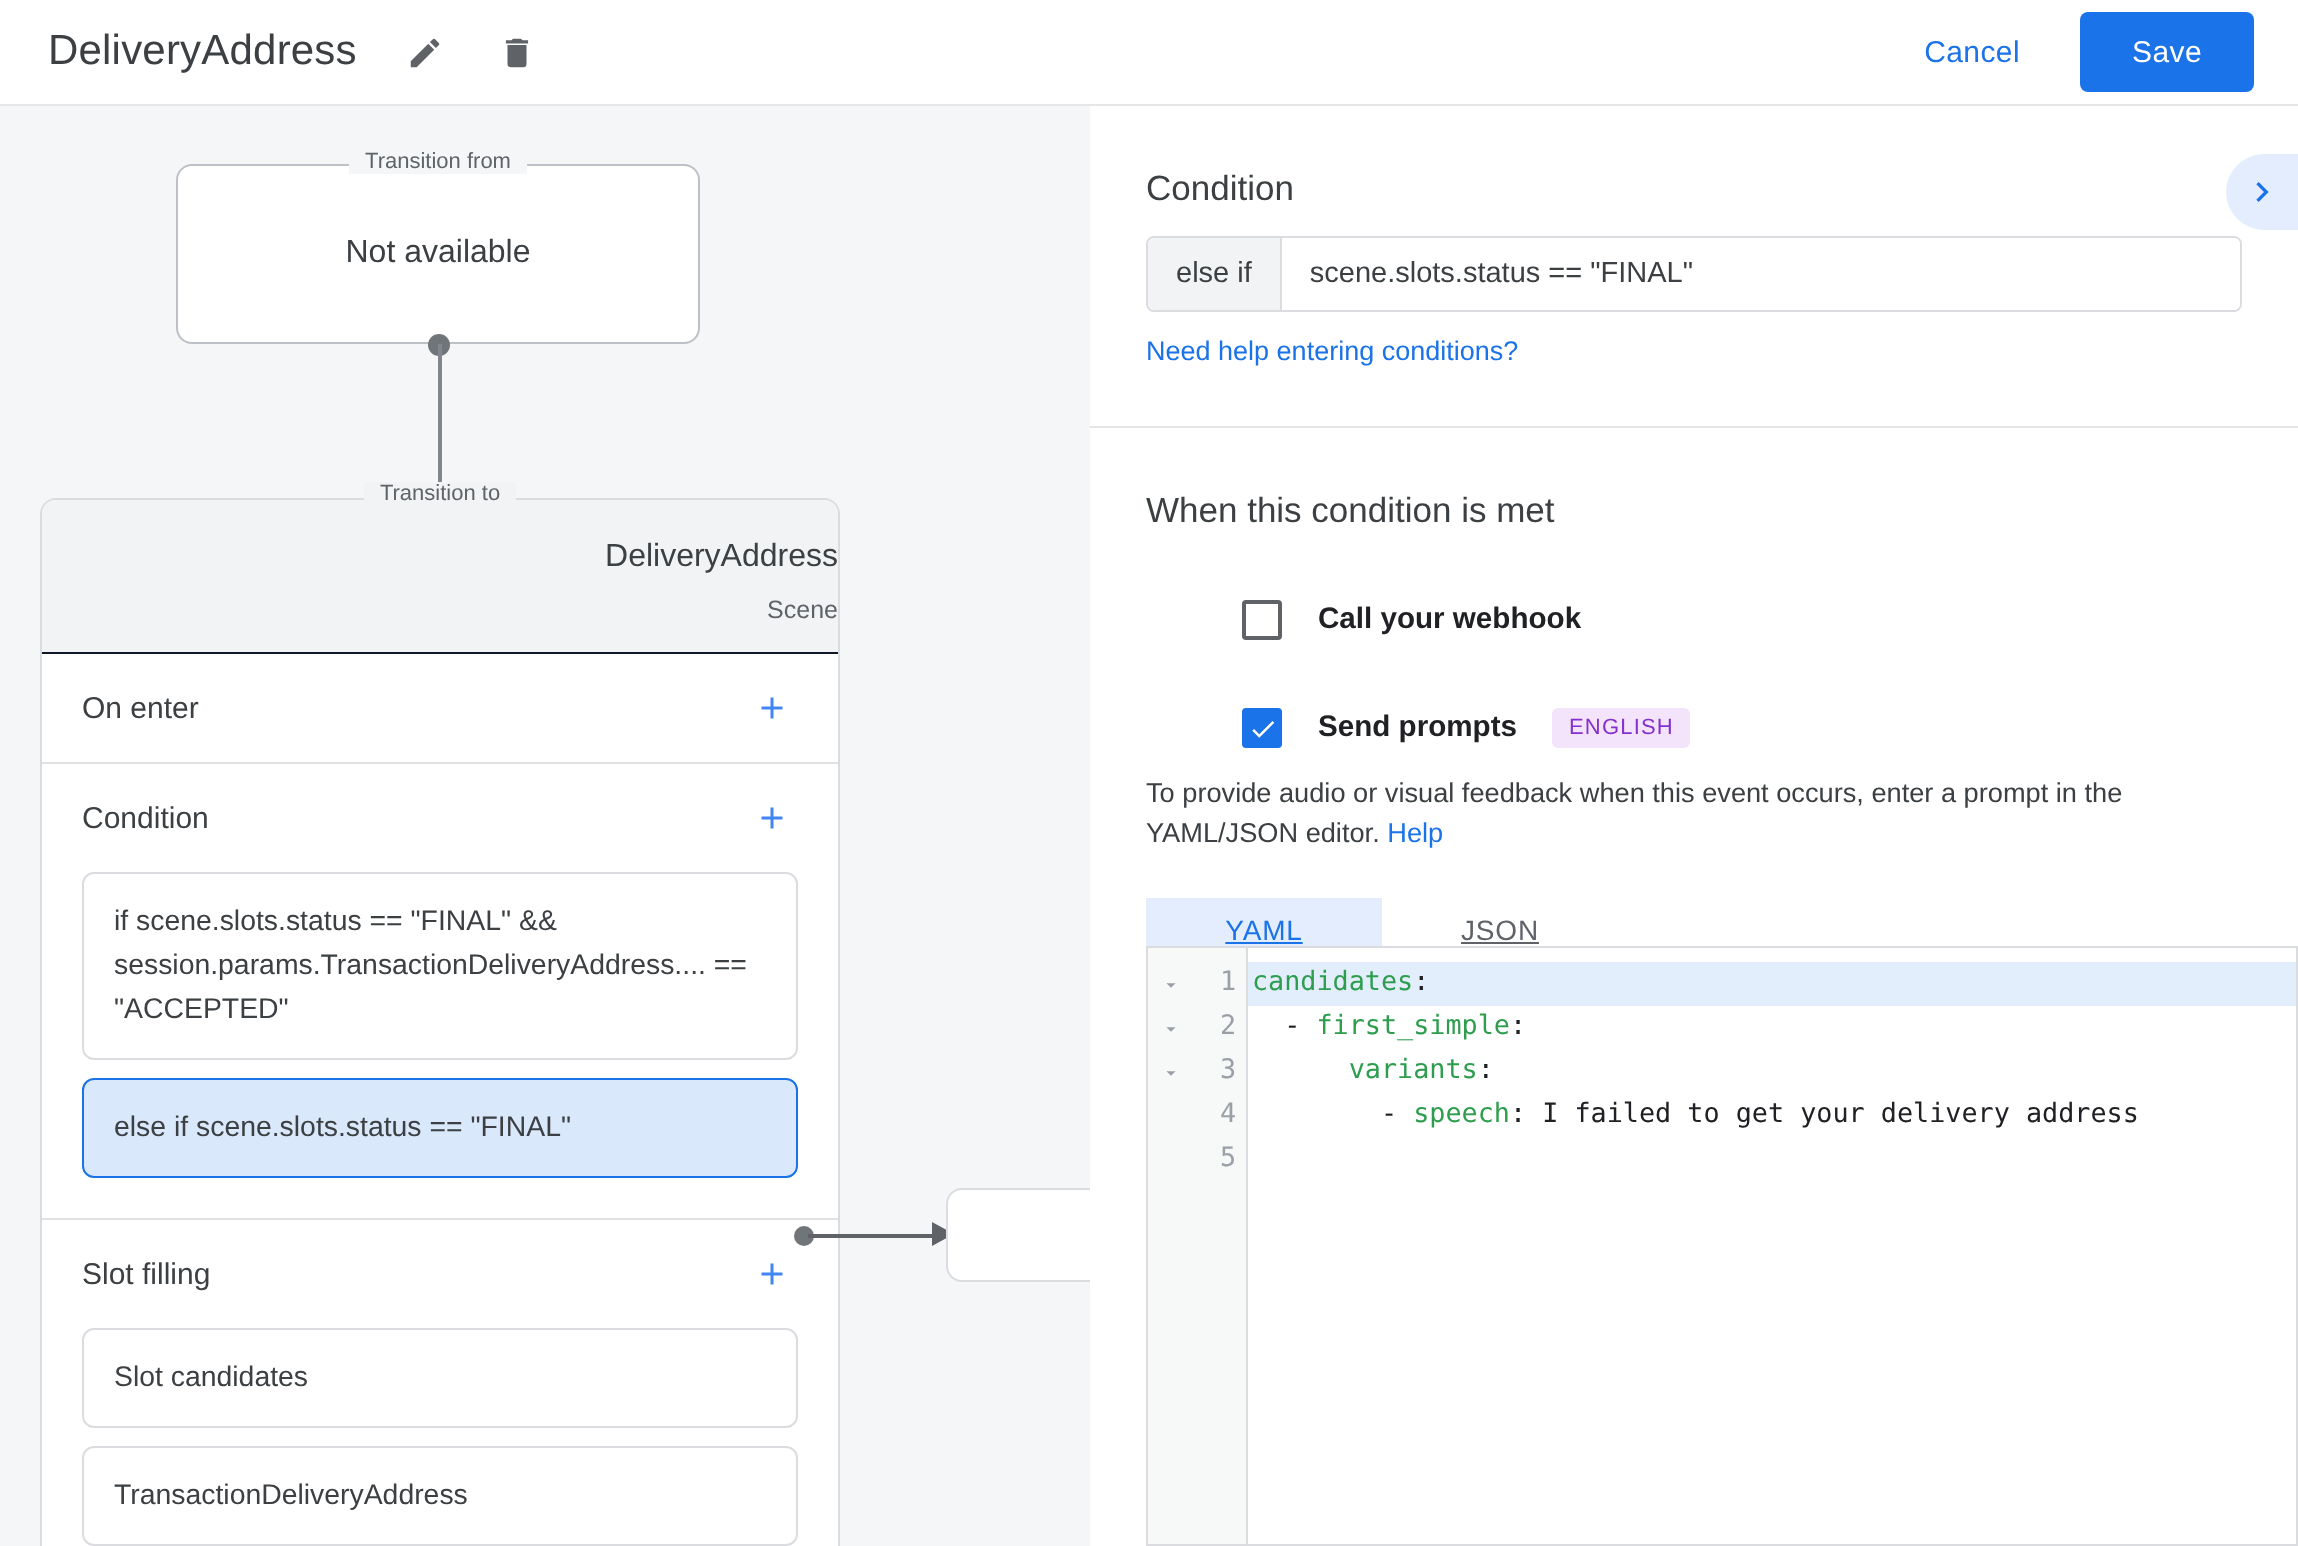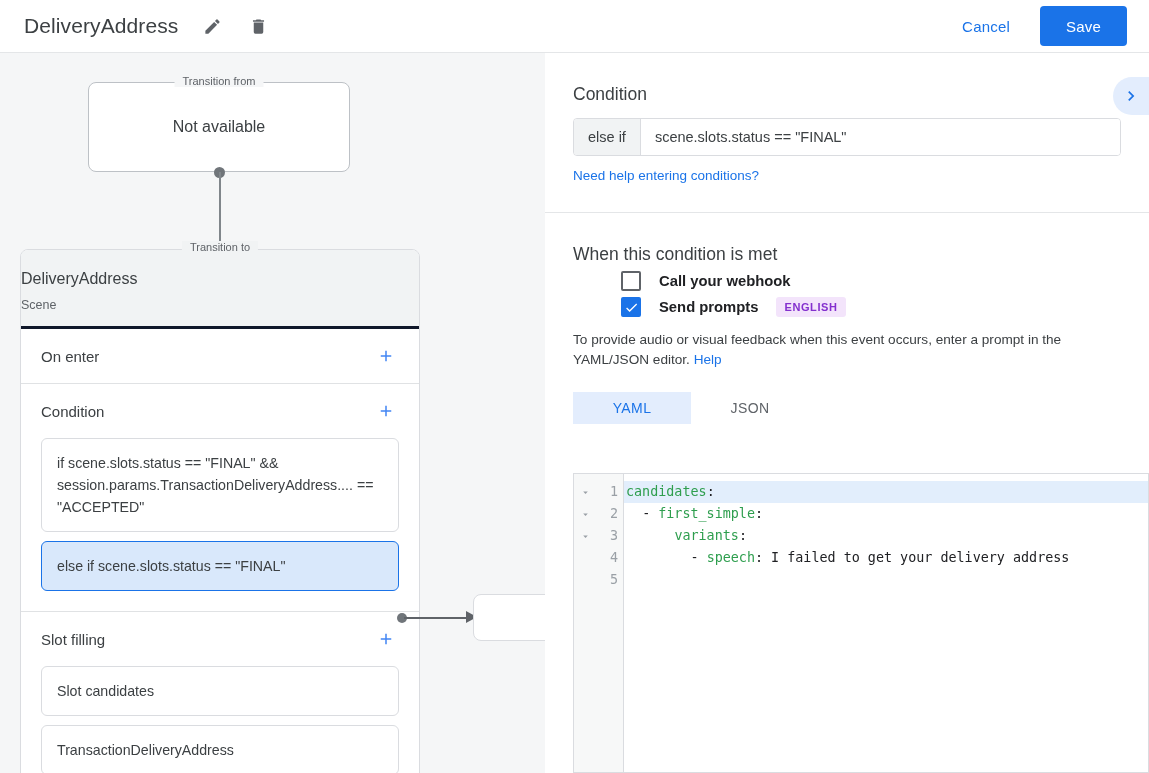--- a/index.html
+++ b/index.html
@@ -100,24 +100,24 @@
   .scene-card {
     position: absolute; left: 20px; top: 196px;
     width: 400px;
     border: 1px solid #dadce0;
     border-radius: 8px;
     background: #ffffff;
   }
   .scene-head {
     position: relative;
     background: #f1f3f4;
-    border-bottom: 3px solid #0f172a;
+    border-bottom: 1px solid #0f172a;
     border-radius: 7px 7px 0 0;
     padding: 20px 0 14px;
-    text-align: left;
+    text-align: right;
   }
   .scene-head .box-legend { background: #f1f3f4; top: -9px; }
   .scene-name { font-size: 16px; color: #3c4043; }
   .scene-type { font-size: 12.5px; color: #5f6368; margin-top: 10px; }
 
   .card-section { border-bottom: 1px solid #e0e2e4; padding: 0 20px 0 20px; }
   .card-section:last-child { border-bottom: none; }
   .section-row {
     display: flex; align-items: center; justify-content: space-between;
     height: 54px;
@@ -210,53 +210,54 @@
   .help-link {
     display: inline-block; margin-top: 12px;
     font-size: 13.5px; color: #1a73e8;
     text-decoration: none; cursor: pointer;
   }
   .divider {
     margin-top: 28px;
     border-top: 1px solid #e4e6e8;
   }
 
-  .cb-row { display: flex; align-items: center; margin-top: 6px; padding-left: 48px; }
+  .cb-row { display: flex; align-items: center; margin-top: 34px; padding-left: 48px; }
   .cbox {
     width: 20px; height: 20px; border-radius: 2px;
     border: 2px solid #5f6368;
     background: #ffffff; cursor: pointer;
     flex: none;
   }
   .cbox.checked {
     background: #1a73e8; border-color: #1a73e8;
     display: flex; align-items: center; justify-content: center;
   }
   .cbox.checked svg { fill: #ffffff; }
   .cb-label { margin-left: 18px; font-size: 14.8px; color: #202124; font-weight: bold; }
   .badge {
     margin-left: 18px;
     background: #f3e4fb; color: #8430ce;
     font-size: 11px; letter-spacing: .6px;
-    padding: 4px 8px; border-radius: 3px; font-weight: bold;
+    padding: 4px 8px; border-radius: 3px;
   }
   .note {
     margin-top: 13px;
     font-size: 13.6px; color: #3c4043;
     line-height: 20px; max-width: 552px;
   }
   .note a { color: #1a73e8; text-decoration: none; cursor: pointer; }
 
   
   .tabs { display: flex; margin-top: 22px; }
   .tab {
     width: 118px; height: 32px;
     display: flex; align-items: center; justify-content: center;
     font-size: 14px; color: #5f6368; cursor: pointer;
     letter-spacing: .4px;
+    text-decoration: underline;
   }
   .tab.active { background: #e3edfd; color: #1a73e8; }
 
   
   .editor {
     position: absolute; left: 573px; top: 473px;
     width: 576px; height: 300px;
     background: #ffffff;
     border: 1px solid #dadce0;
     display: flex;

